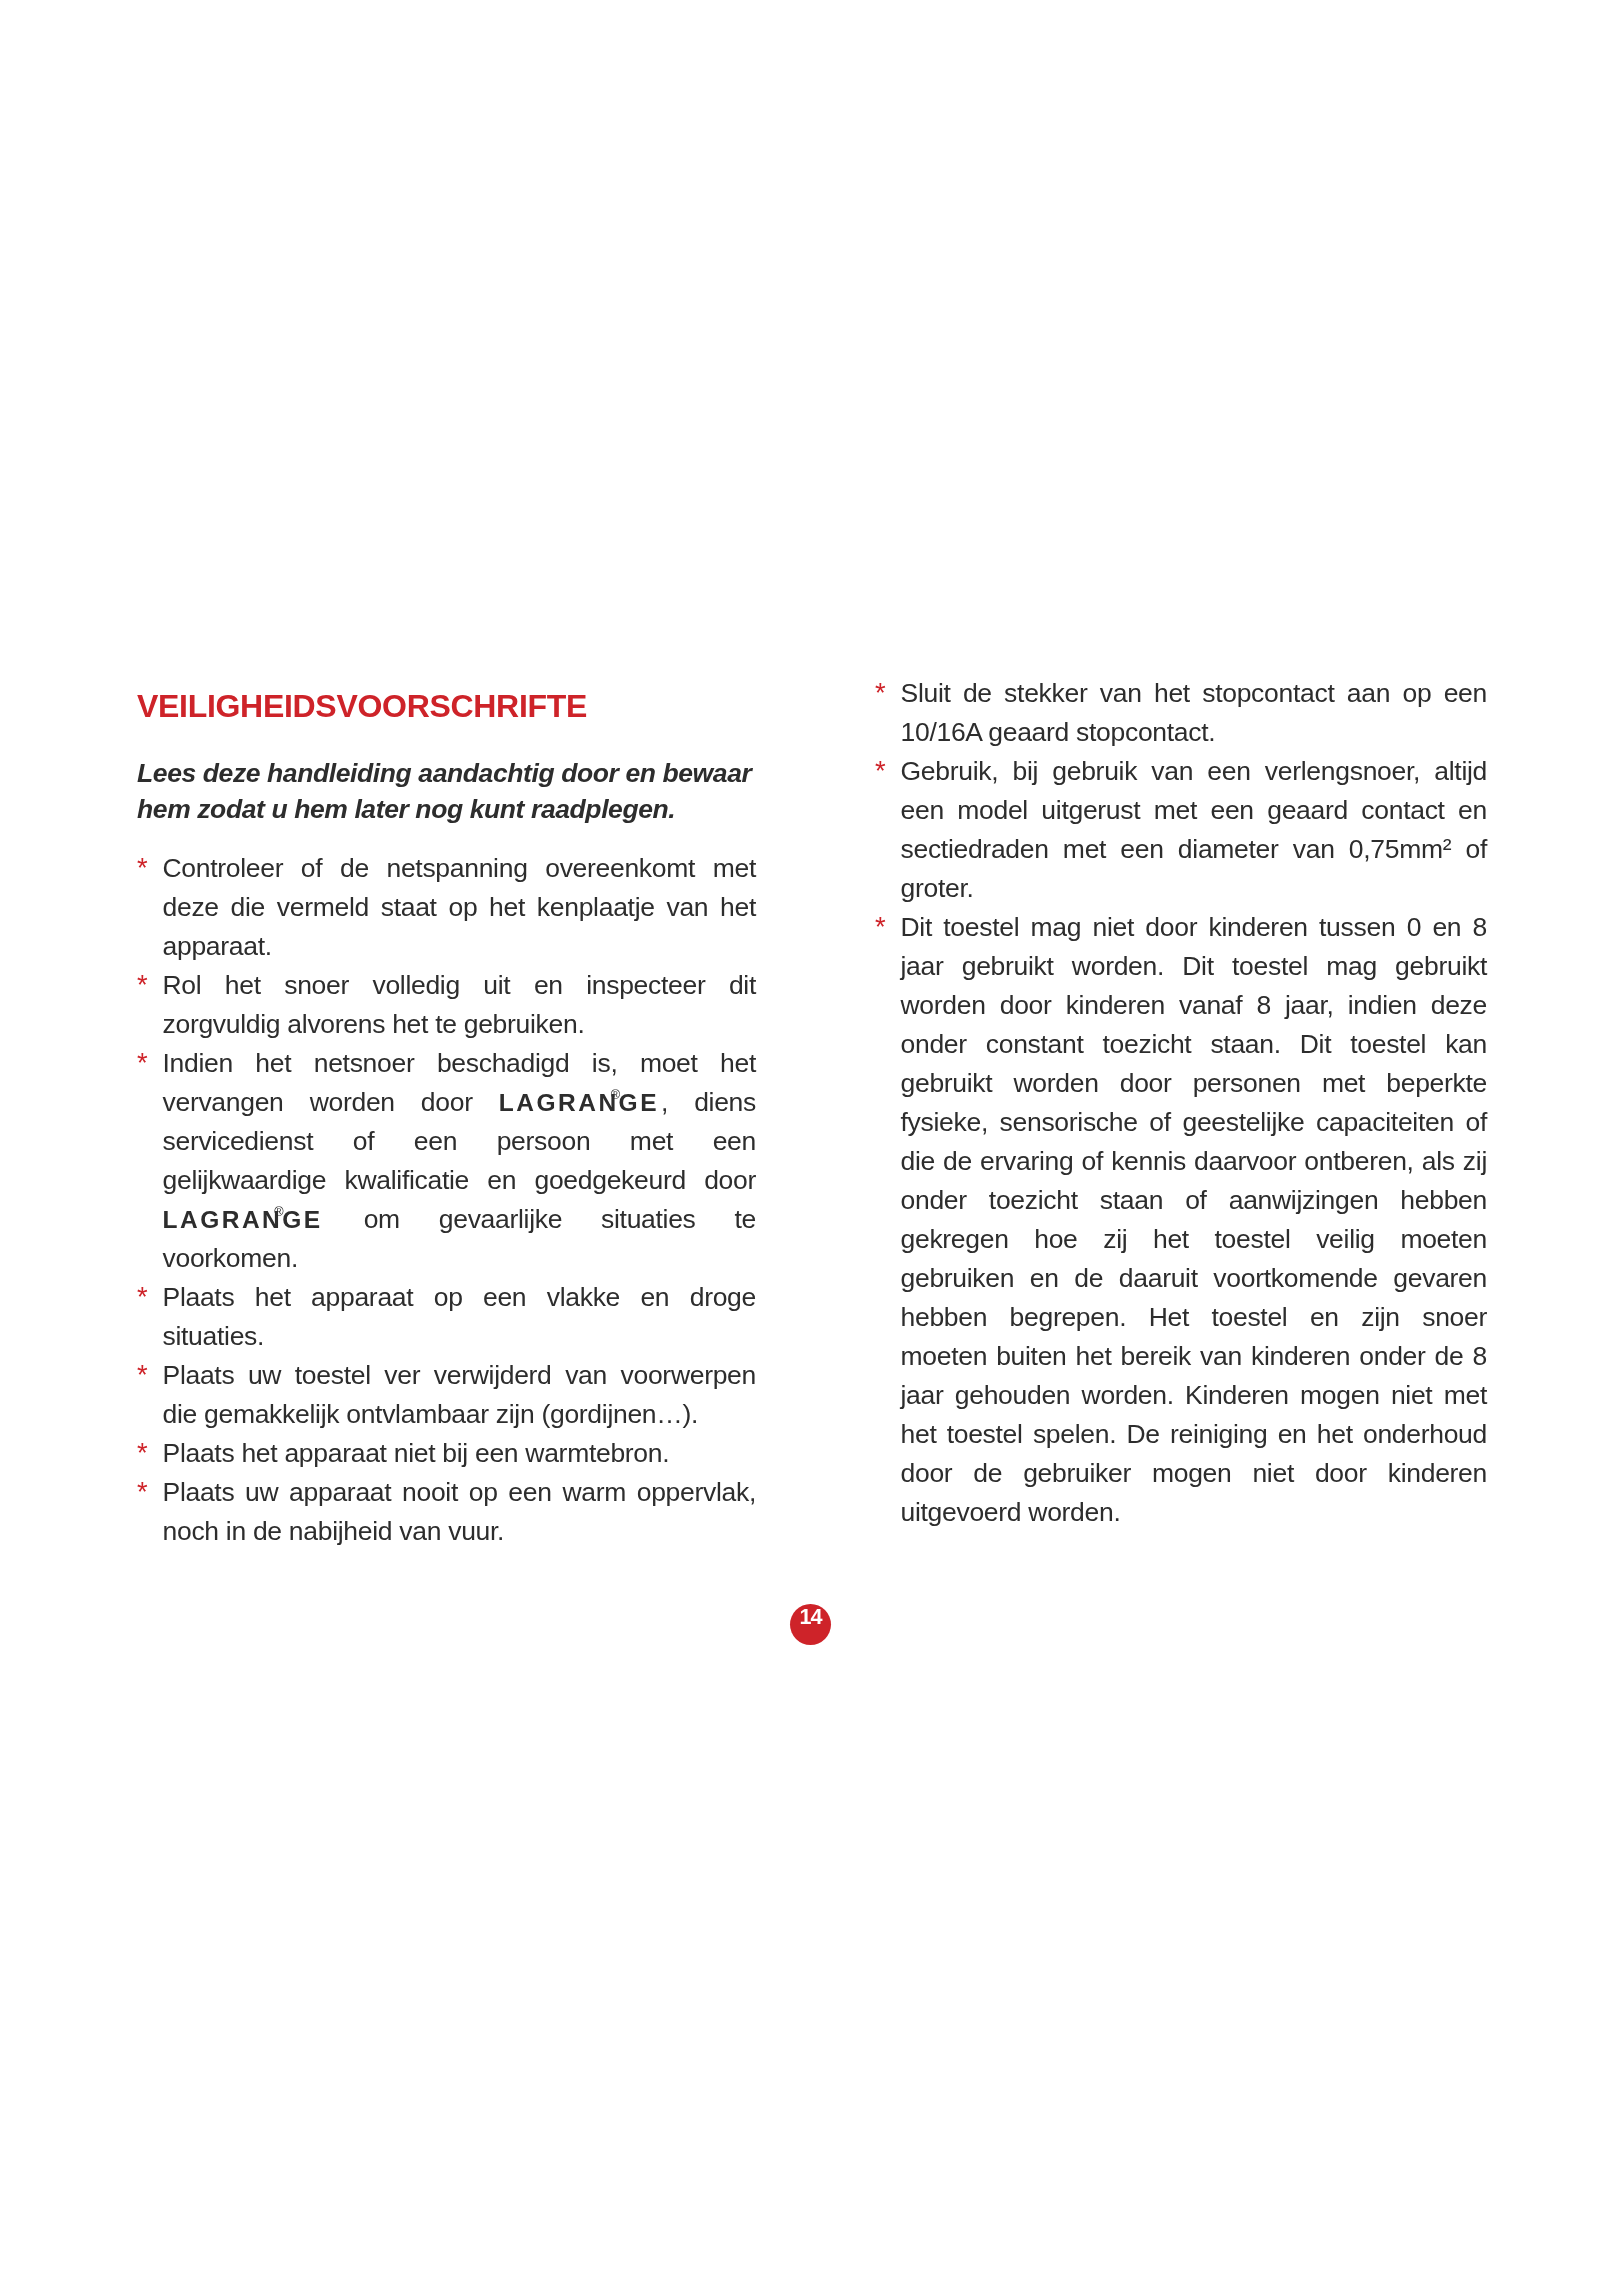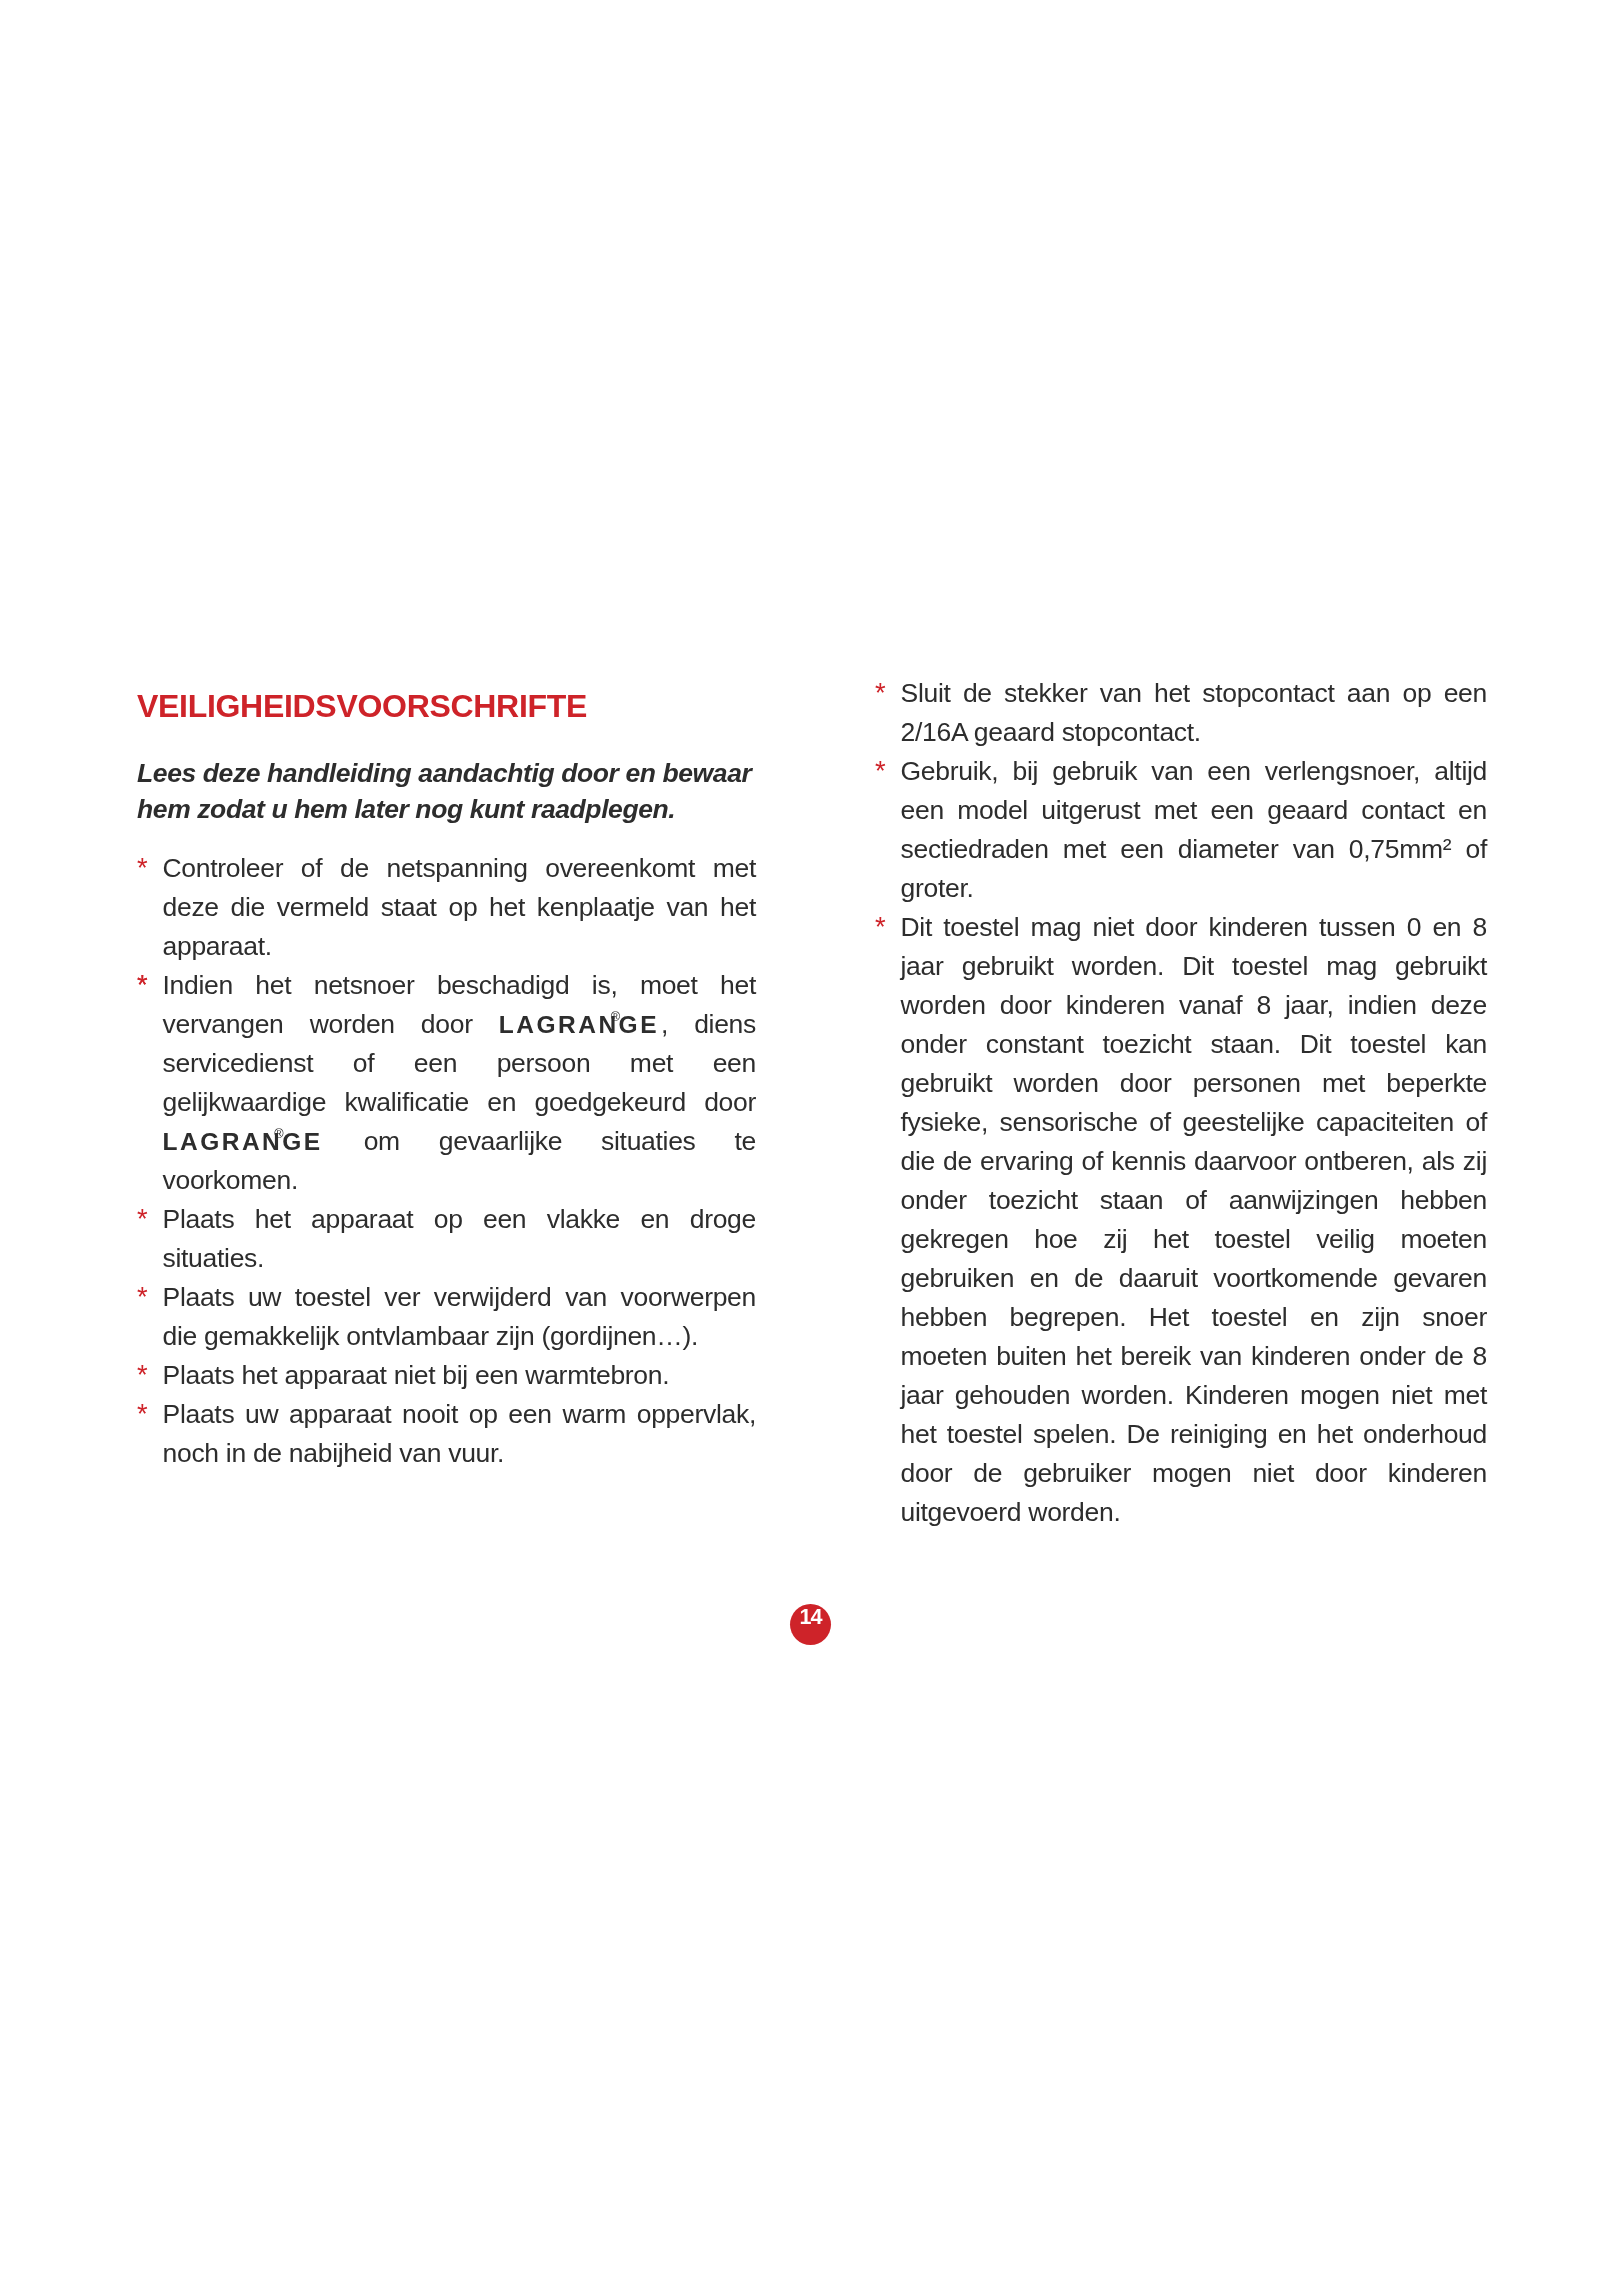--- a/index.html
+++ b/index.html
@@ -70,29 +70,29 @@
   }
 </style>
 </head>
 <body>
 
 <div class="page">
   <h1 class="heading">VEILIGHEIDSVOORSCHRIFTE</h1>
   <p class="intro">Lees deze handleiding aandachtig door en bewaar hem zodat u hem later nog kunt raadplegen.</p>
   <ul class="col col-left">
       <li><span class="marker">*</span><span>Controleer of de netspanning overeenkomt met deze die vermeld staat op het kenplaatje van het apparaat.</span></li>
-      <li><span class="marker">*</span></li>
+      <li><span class="marker">*</span><span>Rol het snoer volledig uit en inspecteer dit zorgvuldig alvorens het te gebruiken.</span></li>
       <li><span class="marker">*</span><span>Indien het netsnoer beschadigd is, moet het vervangen worden door <span class="brand"><span>LAGRANGE</span><span class="reg">®</span></span>, diens servicedienst of een persoon met een gelijkwaardige kwalificatie en goedgekeurd door <span class="brand"><span>LAGRANGE</span><span class="reg">®</span></span> om gevaarlijke situaties te voorkomen.</span></li>
       <li><span class="marker">*</span><span>Plaats het apparaat op een vlakke en droge situaties.</span></li>
       <li><span class="marker">*</span><span>Plaats uw toestel ver verwijderd van voorwerpen die gemakkelijk ontvlambaar zijn (gordijnen…).</span></li>
       <li><span class="marker">*</span><span>Plaats het apparaat niet bij een warmtebron.</span></li>
       <li><span class="marker">*</span><span>Plaats uw apparaat nooit op een warm oppervlak, noch in de nabijheid van vuur.</span></li>
     </ul>
   <ul class="col col-right">
-      <li><span class="marker">*</span><span>Sluit de stekker van het stopcontact aan op een 2/16A geaard stopcontact.</span></li>
+      <li><span class="marker">*</span><span>Sluit de stekker van het stopcontact aan op een 10/16A geaard stopcontact.</span></li>
       <li><span class="marker">*</span><span>Gebruik, bij gebruik van een verlengsnoer, altijd een model uitgerust met een geaard contact en sectiedraden met een diameter van 0,75mm² of groter.</span></li>
       <li><span class="marker">*</span><span>Dit toestel mag niet door kinderen tussen 0 en 8 jaar gebruikt worden. Dit toestel mag gebruikt worden door kinderen vanaf 8 jaar, indien deze onder constant toezicht staan. Dit toestel kan gebruikt worden door personen met beperkte fysieke, sensorische of geestelijke capaciteiten of die de ervaring of kennis daarvoor ontberen, als zij onder toezicht staan of aanwijzingen hebben gekregen hoe zij het toestel veilig moeten gebruiken en de daaruit voortkomende gevaren hebben begrepen. Het toestel en zijn snoer moeten buiten het bereik van kinderen onder de 8 jaar gehouden worden. Kinderen mogen niet met het toestel spelen. De reiniging en het onderhoud door de gebruiker mogen niet door kinderen uitgevoerd worden.</span></li>
     </ul>
   <div class="badge">
     <span>14</span>
   </div>
 </div>
 
 
 </body></html>

